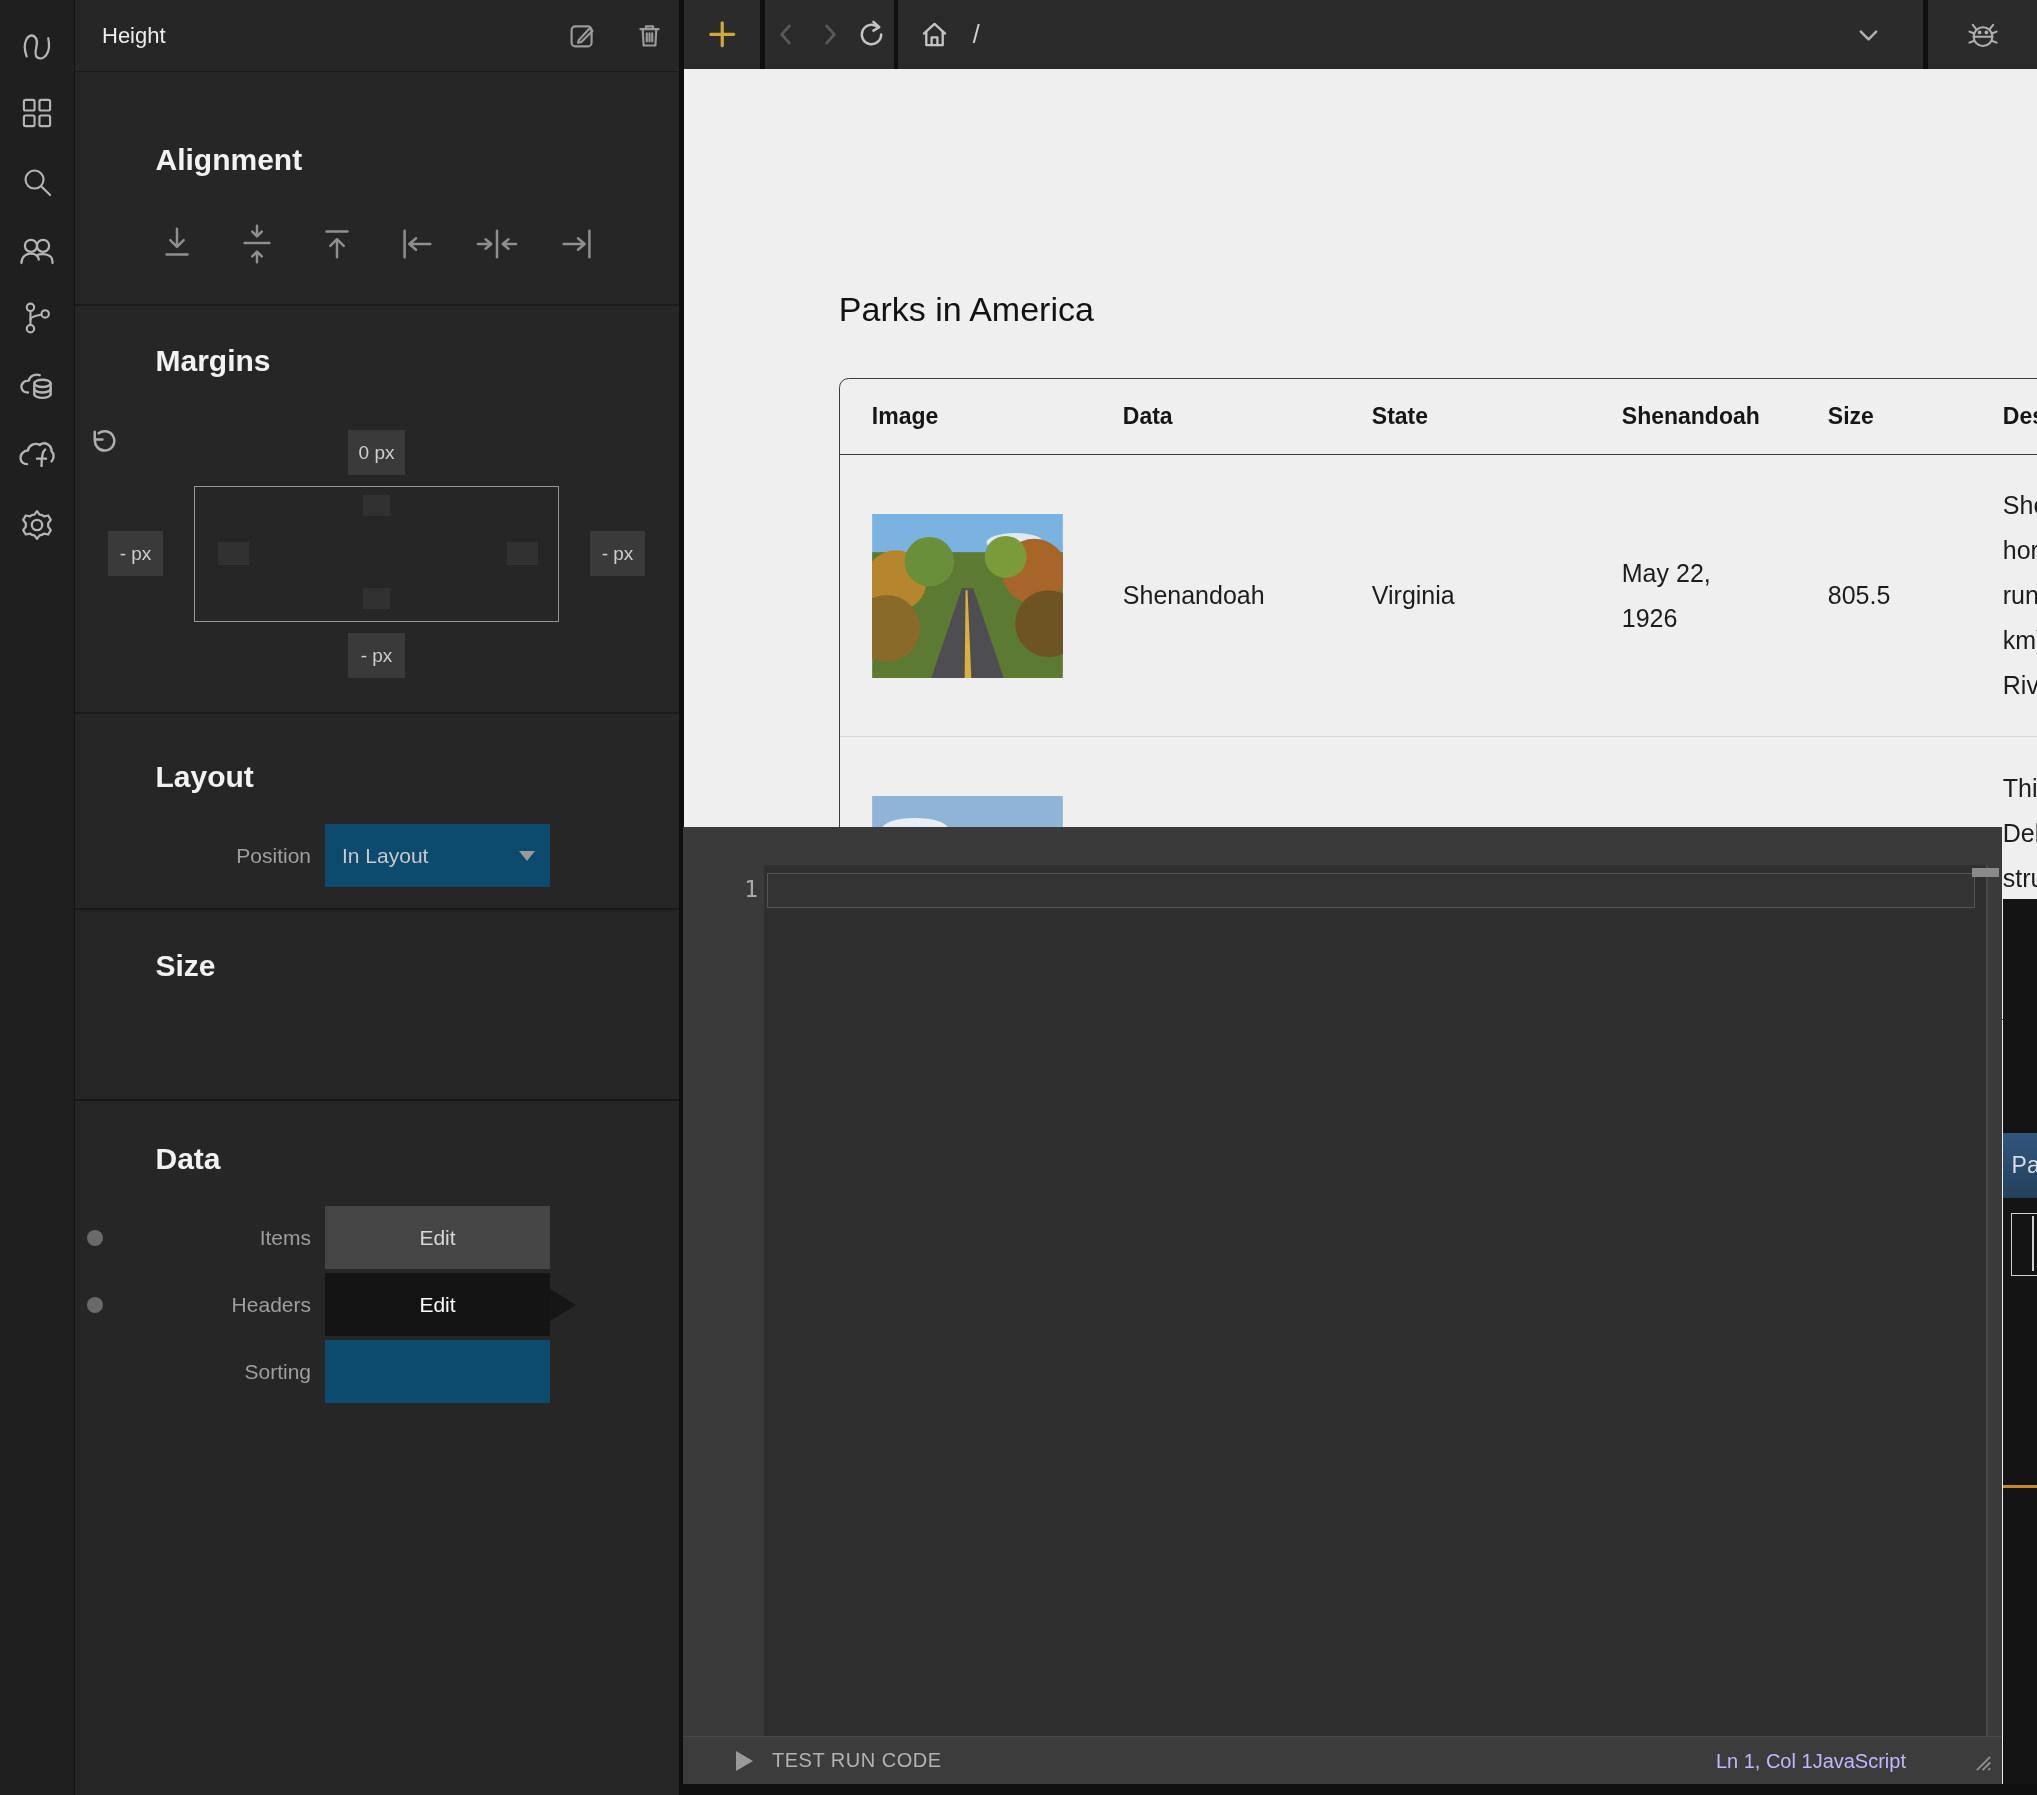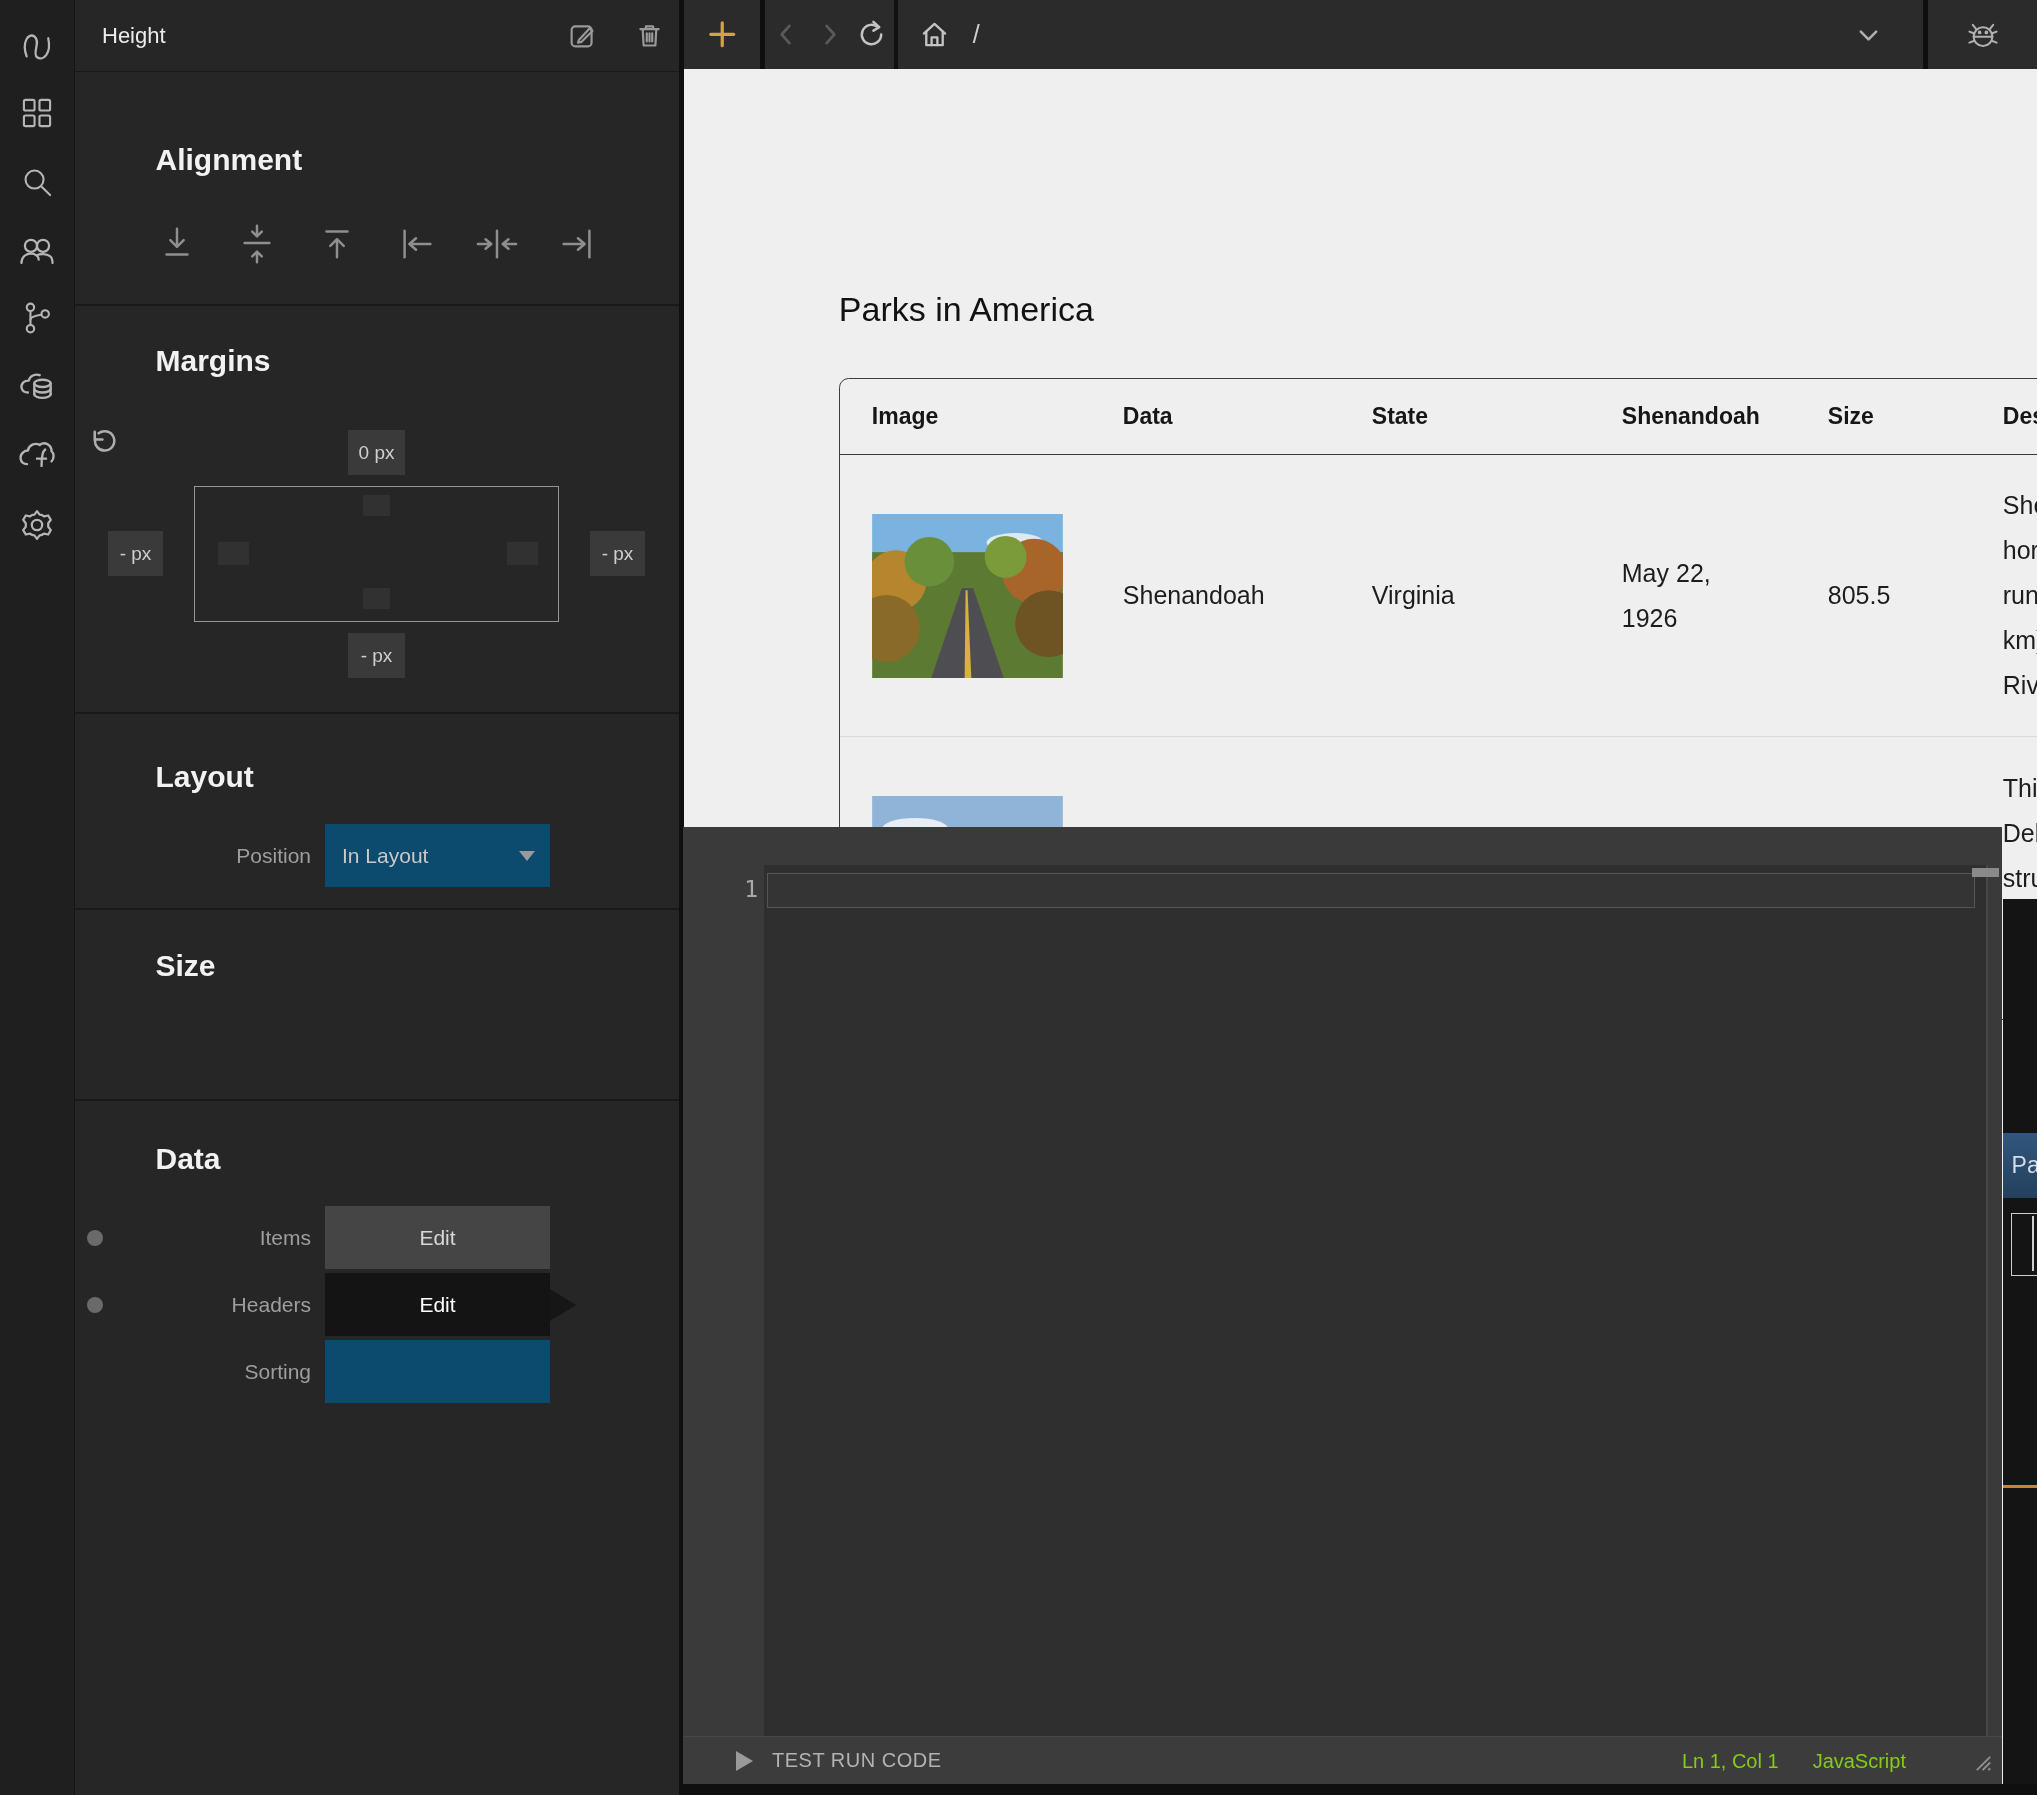--- a/index.html
+++ b/index.html
@@ -63,21 +63,21 @@
   
   .editor { left:683px; top:827px; width:1319px; height:957px; background:#3a3a3a; z-index:20; }
   .ed-gutter-num { position:absolute; left:46px; top:49px; width:29px; text-align:right; font-family:"DejaVu Sans Mono", monospace; font-size:23px; color:#a8a8a8; }
   .ed-code { position:absolute; left:81px; top:38px; width:1222px; height:871px; background:#2f2f2f; }
   .ed-line1 { position:absolute; left:2.9px; top:7.6px; width:1208px; height:35px; background:#343434; border:1px solid #565656; }
   .ed-track { position:absolute; left:1303px; top:38px; width:1.9px; height:871px; background:#474747; }
   .ed-thumb { position:absolute; left:1289px; top:41px; width:27px; height:8.6px; background:#8a8a8a; }
   .ed-bottom { position:absolute; left:0; top:909px; width:1319px; height:48px; background:#3c3c3c; border-top:1px solid #474747; display:flex; align-items:center; }
   .run-play { width:0; height:0; border-top:10.5px solid transparent; border-bottom:10.5px solid transparent; border-left:17px solid #9a9a9a; margin-left:53px; }
   .run-label { margin-left:19px; font-size:20px; color:#b2b2b2; letter-spacing:0.5px; }
-  .ed-status { position:absolute; right:96px; top:0; height:48px; display:flex; align-items:center; gap:34px; font-size:20px; color:#84cc16; }
+  .ed-status { position:absolute; right:96px; top:0; height:48px; display:flex; align-items:center; font-size:20px; color:#c4b5fd; }
   .grip { position:absolute; right:7.6px; bottom:9.6px; width:21px; height:21px; }
   .grip svg { stroke:#8f8f8f; stroke-width:2; }
 
   
   .sliver { left:2003px; top:899px; width:35px; height:885px; background:#141414; z-index:30; overflow:hidden; }
   .sliver-tab { position:absolute; left:0; top:234px; width:35px; height:65px; background:linear-gradient(#31567d,#24405d); color:#d5dce4; font-size:23px; display:flex; align-items:center; padding-left:8.6px; }
   .sliver-box { position:absolute; left:7.6px; top:314px; width:42px; height:63px; border:1.9px solid #cfcfcf; }
   .sliver-cursor { position:absolute; left:29px; top:317px; width:1.9px; height:55px; background:#cfcfcf; }
   .sliver-orange { position:absolute; left:0; top:586px; width:35px; height:2.9px; background:#c8882a; }
 

